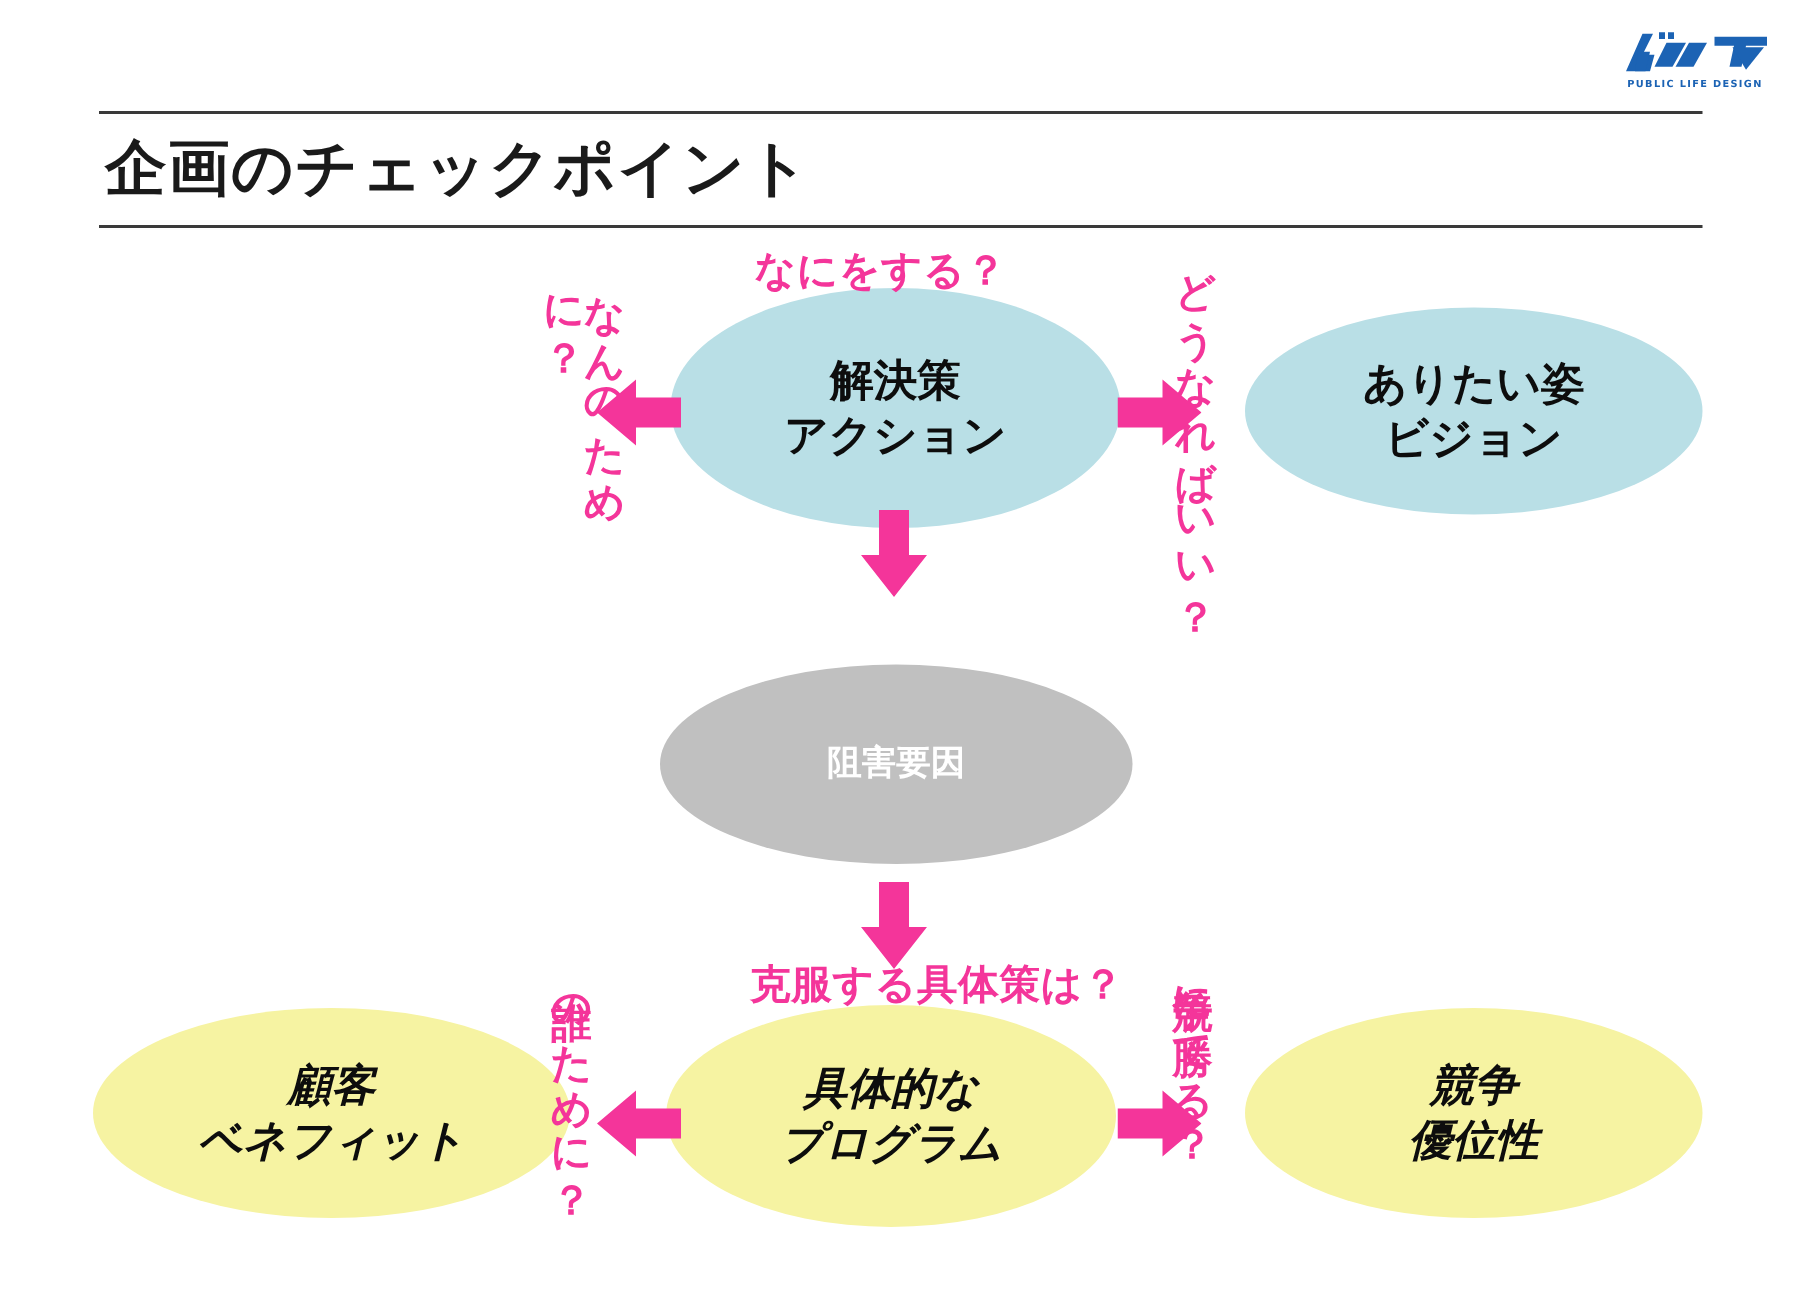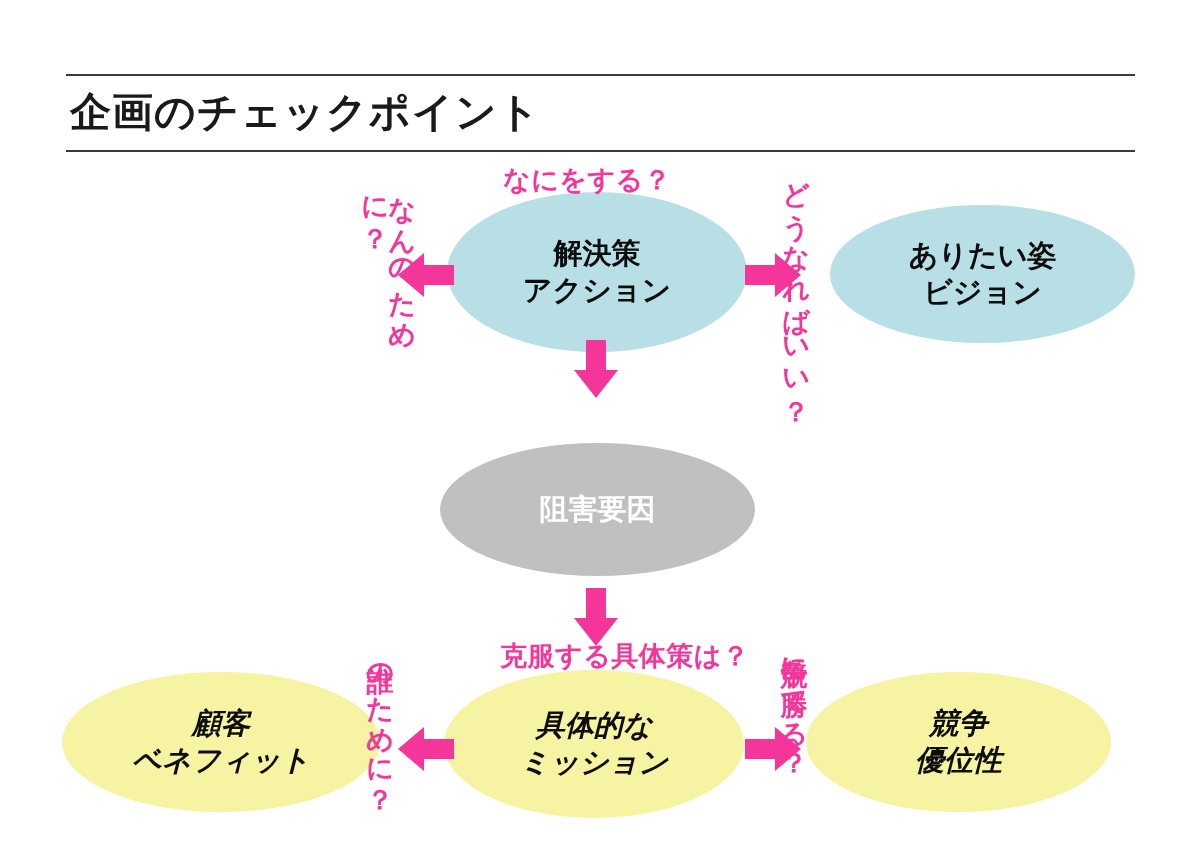--- a/index.html
+++ b/index.html
@@ -77,30 +77,30 @@
     align-items: center;
     justify-content: center;
     text-align: center;
     font-weight: bold;
     line-height: 1.28;
     font-family: "DejaVu Sans", "Liberation Sans", sans-serif;
   }
   .ellipse .ln { display: block; white-space: nowrap; }
 
   .el-blue  { background: #b9dfe6; color: #0d0d0d; font-size: 29px; }
-  .el-gray  { background: #c0c0c0; color: #ffffff; font-size: 29px; }
+  .el-gray  { background: #c0c0c0; color: #ffffff; font-size: 23px; }
   .el-yellow{ background: #f6f3a2; color: #0d0d0d; font-size: 29px; font-style: italic; }
 
   #el-mission   { left: 66px;  top: 205px; width: 310px; height: 138px; }
   #el-solution  { left: 447px; top: 192px; width: 300px; height: 160px; }
   #el-vision    { left: 830px; top: 205px; width: 305px; height: 138px; text-align: right; }
   #el-obstacle  { left: 440px; top: 443px; width: 315px; height: 133px; }
   #el-customer  { left: 62px;  top: 672px; width: 318px; height: 140px; }
   #el-program   { left: 444px; top: 670px; width: 300px; height: 148px; }
-  #el-advantage { left: 806px; top: 672px; width: 305px; height: 140px; }
+  #el-advantage { left: 830px; top: 672px; width: 305px; height: 140px; }
 
   
   .qlabel {
     position: absolute;
     color: #f4359a;
     font-weight: bold;
     font-size: 27px;
     letter-spacing: 0.5px;
     white-space: nowrap;
     font-family: "DejaVu Sans", "Liberation Sans", sans-serif;
@@ -134,20 +134,35 @@
   #ar-down-top    { left: 571px; top: 340px; }
   #ar-down-mid    { left: 571px; top: 588px; }
   #ar-left-bot    { left: 398px; top: 725px; }
   #ar-right-bot   { left: 745px; top: 725px; }
 </style>
 </head>
 <body>
 
 <div id="slide">
 
+  <div class="logo">
+    <svg class="logo-mark" viewBox="0 0 200 62">
+      <g fill="#1c63b4">
+        <path d="M8 56 L30 6 L44 6 L30 34 L46 34 L40 56 Z"></path>
+        <path d="M24 30 L40 30 L34 56 L20 56 Z"></path>
+        <rect x="52" y="4" width="8" height="9"></rect>
+        <rect x="64" y="4" width="8" height="9"></rect>
+        <path d="M62 18 L88 18 L70 50 L46 50 Z"></path>
+        <path d="M92 18 L116 18 L98 50 L74 50 Z"></path>
+        <path d="M126 10 L196 10 L196 22 L168 22 L162 50 L146 50 L152 22 L126 22 Z"></path>
+        <path d="M150 24 L192 24 L168 54 Z"></path>
+      </g>
+    </svg>
+    <div class="logo-sub">PUBLIC LIFE DESIGN</div>
+  </div>
 
   <div class="rule rule-top"></div>
   <div class="page-title">企画のチェックポイント</div>
   <div class="rule rule-bottom"></div>
 
 
   <div id="el-solution" class="ellipse el-blue">
     <span class="ln">解決策</span>
     <span class="ln">アクション</span>
   </div>
@@ -161,21 +176,21 @@
     <span class="ln">阻害要因</span>
   </div>
 
   <div id="el-customer" class="ellipse el-yellow">
     <span class="ln">顧客</span>
     <span class="ln">ベネフィット</span>
   </div>
 
   <div id="el-program" class="ellipse el-yellow">
     <span class="ln">具体的な</span>
-    <span class="ln">ミッション</span>
+    <span class="ln">プログラム</span>
   </div>
 
   <div id="el-advantage" class="ellipse el-yellow">
     <span class="ln">競争</span>
     <span class="ln">優位性</span>
   </div>
 
   <div id="q-what" class="qlabel">なにをする？</div>
   <div id="q-overcome" class="qlabel">克服する具体策は？</div>
 

